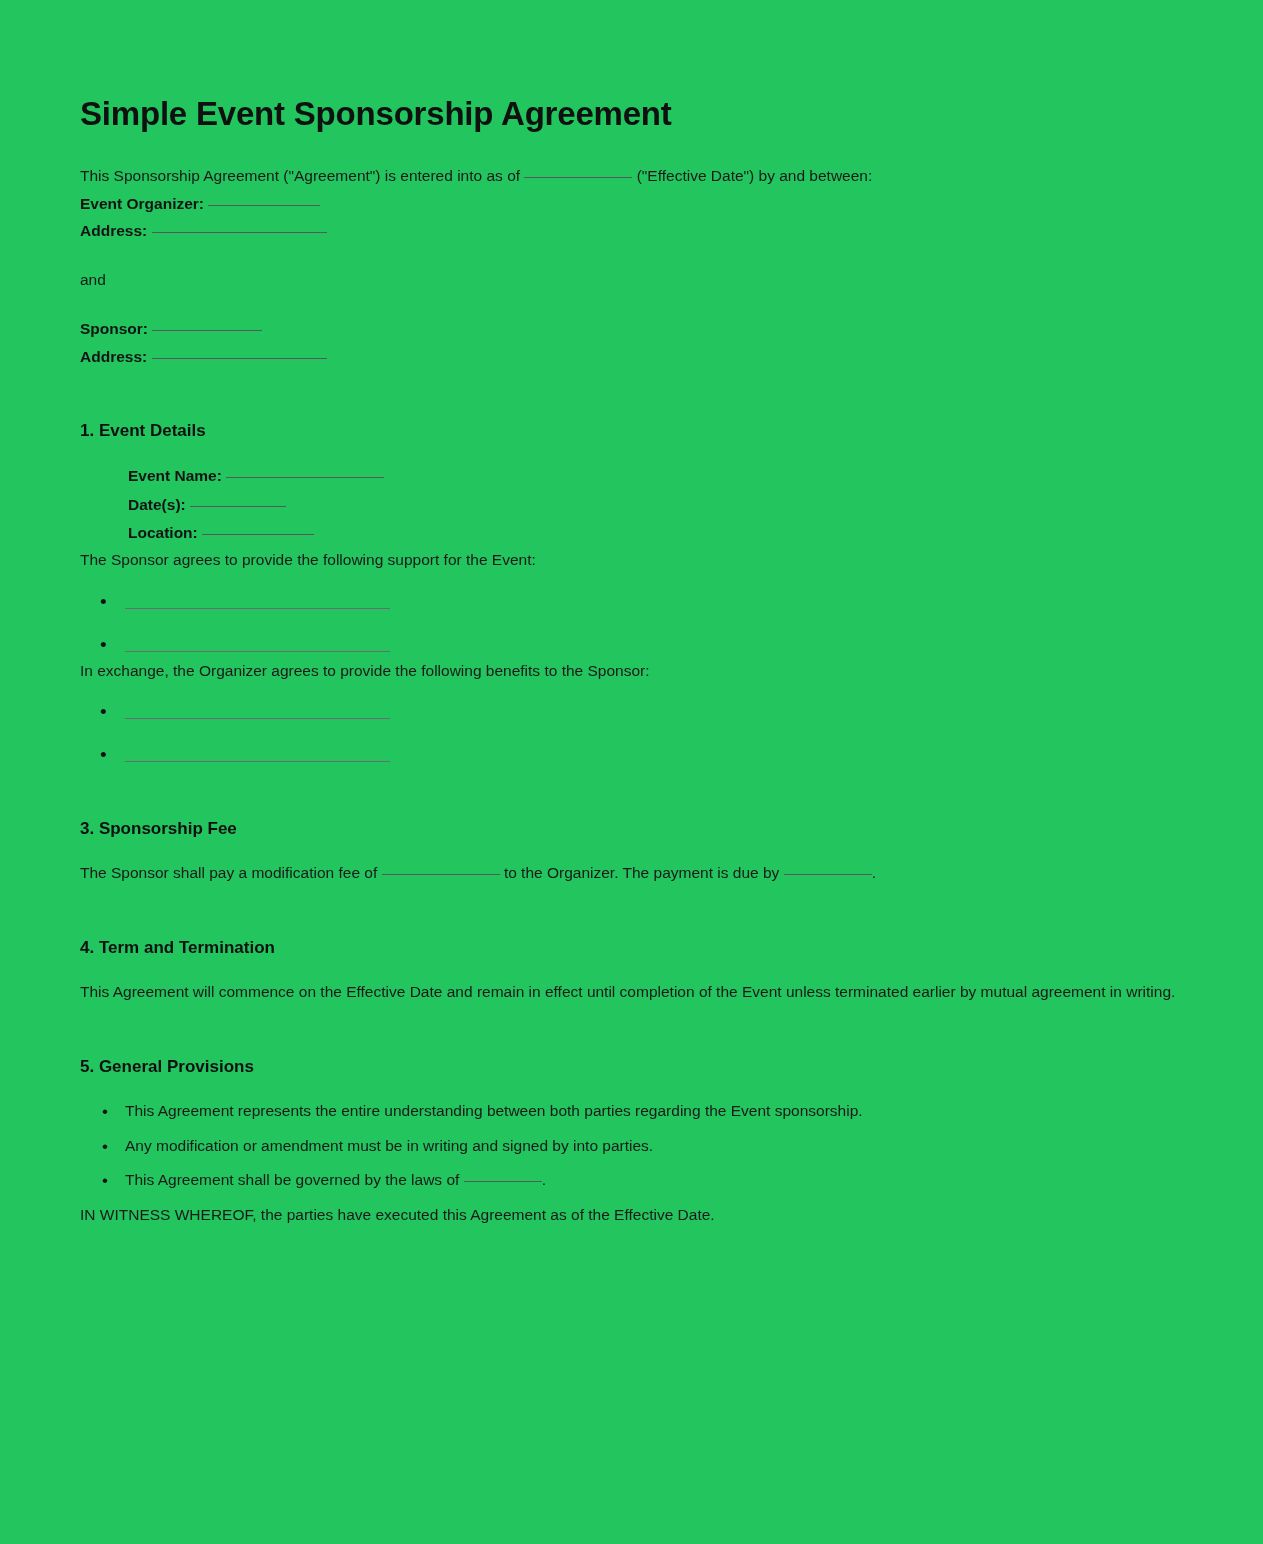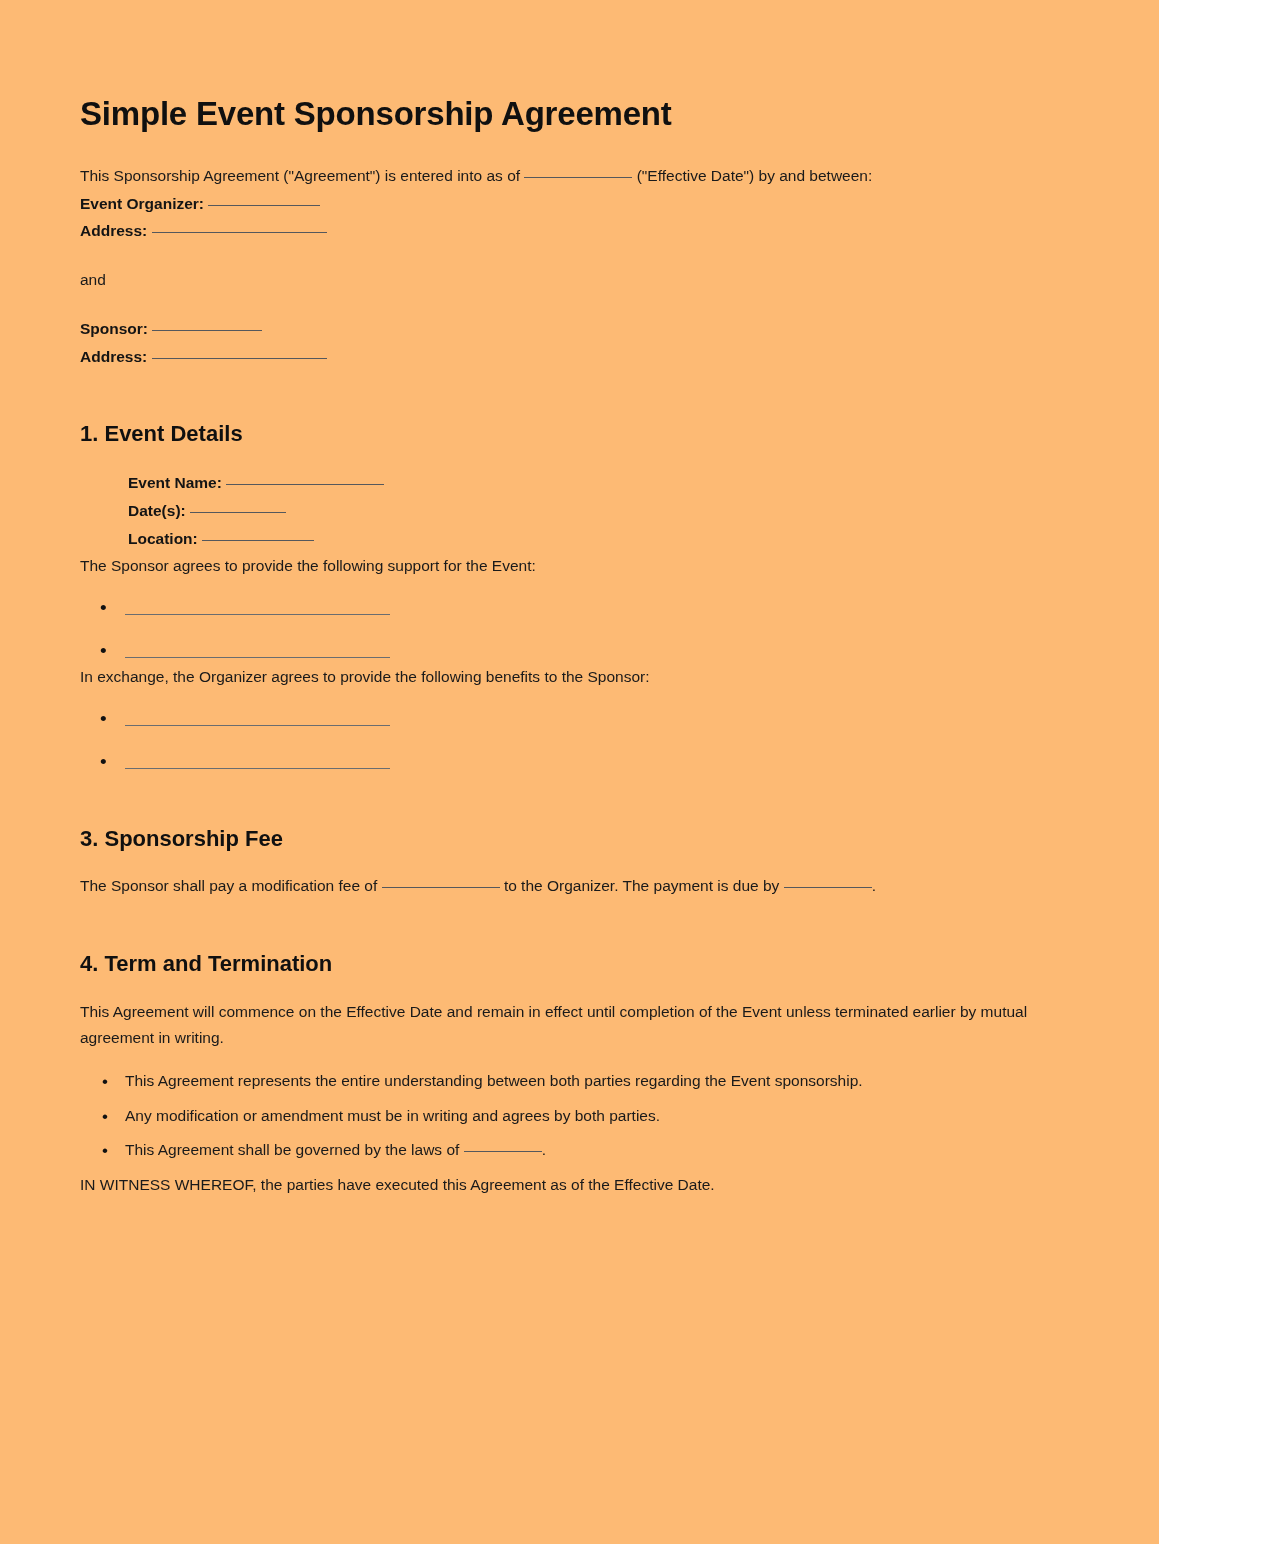--- a/index.html
+++ b/index.html
@@ -10,24 +10,24 @@
   }
   body {
     width: 1263px;
     height: 1544px;
     font-family: "Liberation Sans", sans-serif;
     color: #1a1a1a;
     -webkit-font-smoothing: antialiased;
   }
   .page {
     box-sizing: border-box;
-    width: 1159px;
+    width: 1263px;
     min-height: 1544px;
     padding: 95px 80px 88px 80px;
-    background: #fdba74;
+    background: #22c55e;
   }
   .doc-title {
     font-size: 33px;
     font-weight: 600;
     line-height: 1.15;
     margin: 0 0 30px 0;
     letter-spacing: -0.2px;
     color: #101010;
   }
   p.body-text {
@@ -45,21 +45,21 @@
     white-space: nowrap;
   }
   .party-line .lbl { font-weight: 700; }
   .and-line {
     font-size: 15.5px;
     line-height: 1.7;
     margin: 22px 0 22px 0;
     color: #1a1a1a;
   }
   h2.section-heading {
-    font-size: 22px;
+    font-size: 17px;
     font-weight: 600;
     line-height: 1.3;
     margin: 50px 0 20px 0;
     color: #101010;
   }
   .field-rows { margin-bottom: 0; margin-left: 48px; }
   .field-rows .party-line { line-height: 1.82; }
   .blank {
     display: inline-block;
     border-bottom: 1.4px solid #55585c;
@@ -214,24 +214,25 @@
     <span>The Sponsor shall pay a modification fee of</span>
     <span class="blank b-xl"></span>
     <span>to the Organizer. The payment is due by</span>
     <span class="blank b-md"></span><span>.</span>
   </p>
 
   <h2 class="section-heading">4. Term and Termination</h2>
 
   <p class="body-text">This Agreement will commence on the Effective Date and remain in effect until completion of the Event unless terminated earlier by mutual agreement in writing.</p>
 
+  <h2 class="section-heading">5. General Provisions</h2>
 
   <ul class="prose-list">
     <li>This Agreement represents the entire understanding between both parties regarding the Event sponsorship.</li>
-    <li>Any modification or amendment must be in writing and agrees by both parties.</li>
+    <li>Any modification or amendment must be in writing and signed by into parties.</li>
     <li>
       <span>This Agreement shall be governed by the laws of</span>
       <span class="blank b-sm"></span><span>.</span>
     </li>
   </ul>
 
   <p class="body-text witness-para">IN WITNESS WHEREOF, the parties have executed this Agreement as of the Effective Date.</p>
 
 </div>
 

